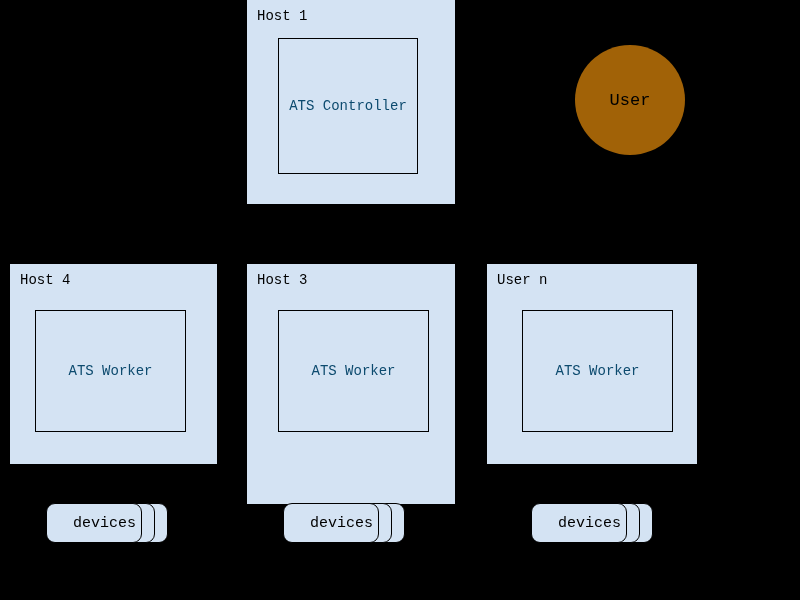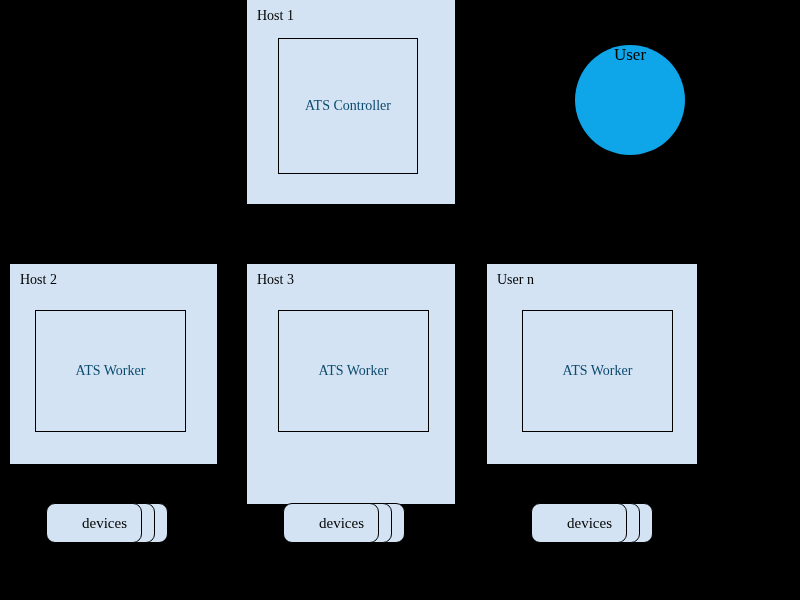--- a/index.html
+++ b/index.html
@@ -7,21 +7,21 @@
     margin: 0;
     padding: 0;
     background: #000000;
   }
   #canvas {
     position: relative;
     width: 800px;
     height: 600px;
     background: #000000;
     overflow: hidden;
-    font-family: Liberation Serif, serif;
+    font-family: Liberation Mono, monospace;
   }
 
   
   .host-box {
     position: absolute;
     background: #d4e3f3;
     border: 0;
     box-sizing: border-box;
   }
   .host-label {
@@ -48,24 +48,25 @@
     font-size: 14px;
     line-height: 16px;
     color: #0c4a6e;
     white-space: nowrap;
     text-align: right;
   }
 
   
   .actor-circle {
     position: absolute;
-    background: #0ea5e9;
+    background: #a16207;
     border-radius: 50%;
     box-shadow: 0 2px 2px -1px rgba(0,0,0,0.85);
     display: flex;
+    align-items: center;
     justify-content: center;
     box-sizing: border-box;
   }
   .actor-label {
     font-size: 17px;
     line-height: 19px;
     color: #000000;
     white-space: nowrap;
   }
 
@@ -112,21 +113,21 @@
     <div class="service-box" style="left:31px; top:38px; width:140px; height:136px;">
       <span class="service-label">ATS Controller</span>
     </div>
   </div>
 
   <div class="actor-circle" style="left:575px; top:45px; width:110px; height:110px;">
     <span class="actor-label">User</span>
   </div>
 
   <div class="host-box" style="left:10px; top:264px; width:207px; height:200px;">
-    <div class="host-label">Host 2</div>
+    <div class="host-label">Host 4</div>
     <div class="service-box" style="left:25px; top:46px; width:151px; height:122px;">
       <span class="service-label">ATS Worker</span>
     </div>
   </div>
 
   <div class="host-box" style="left:247px; top:264px; width:208px; height:240px;">
     <div class="host-label">Host 3</div>
     <div class="service-box" style="left:31px; top:46px; width:151px; height:122px;">
       <span class="service-label">ATS Worker</span>
     </div>

